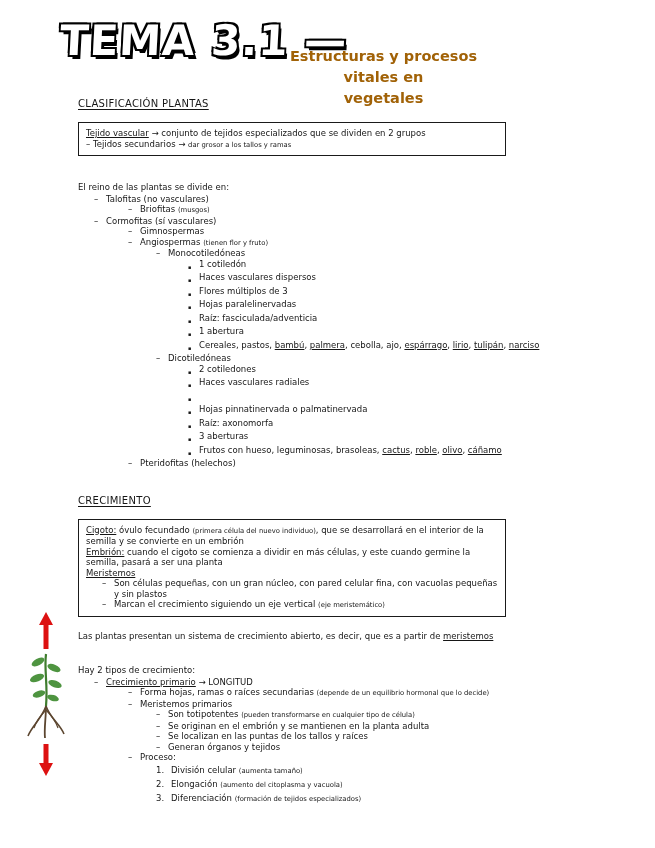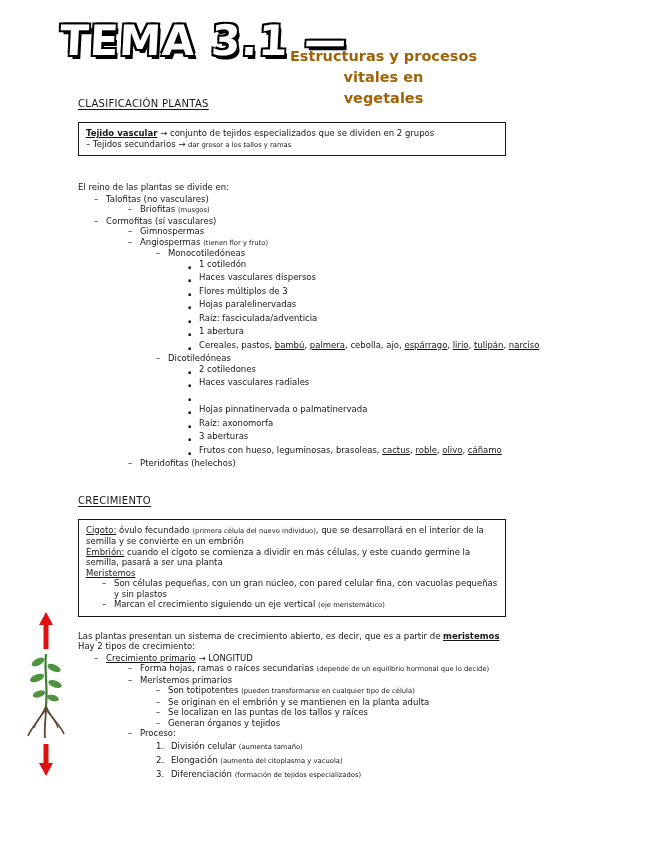--- a/index.html
+++ b/index.html
@@ -25,32 +25,32 @@
   .content{padding:0 56px 0 78px;position:relative}
   .section-heading{
     font-size:10px;letter-spacing:.3px;margin-top:2px;
     text-decoration:underline;text-underline-offset:2px;
   }
   .box{
     border:1.3px solid #1a1a1a;width:428px;padding:5px 7px;margin-top:13px;
     font-size:8.5px;line-height:10.5px;
   }
   .intro{margin-top:26px;font-size:8.5px;line-height:10.5px}
-  .intro2{margin-top:0}
+  .intro2{margin-top:24px}
   .tree{font-size:8.5px;line-height:10.5px;margin-top:1px}
   .para{margin-top:14px;font-size:8.5px;line-height:10.5px}
   .mt-section{margin-top:26px}
   .line{display:flex;align-items:flex-start}
   .bullet{width:12px;flex:0 0 12px}
   .bullet.sq{font-size:5px;padding-top:3px;width:11px;flex:0 0 11px}
   .bullet.num{width:15px;flex:0 0 15px}
   .numrow{margin-top:2.5px}
   .txt{flex:1}
   .u{text-decoration:underline;text-underline-offset:1px}
-  .b{font-weight:bold}
+  .b{font-weight:normal}
   .sm{font-size:6.8px}
   .ind-0{padding-left:0}
   .ind-1{padding-left:16px}
   .ind-2{padding-left:50px}
   .ind-3{padding-left:78px}
   .ind-4{padding-left:110px}
   
   .plant-svg{position:absolute;left:20px;top:610px;width:52px;height:168px}
 </style>
 </head>

